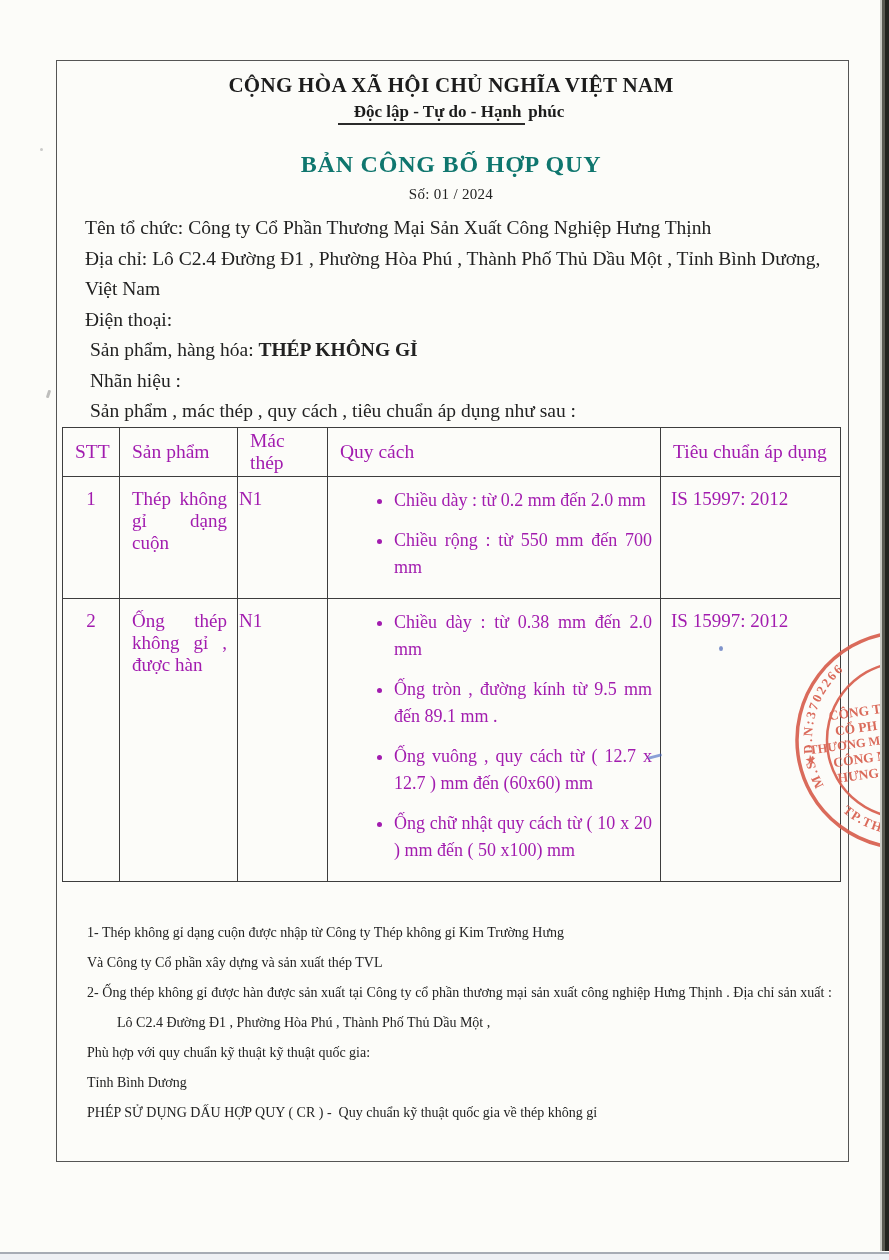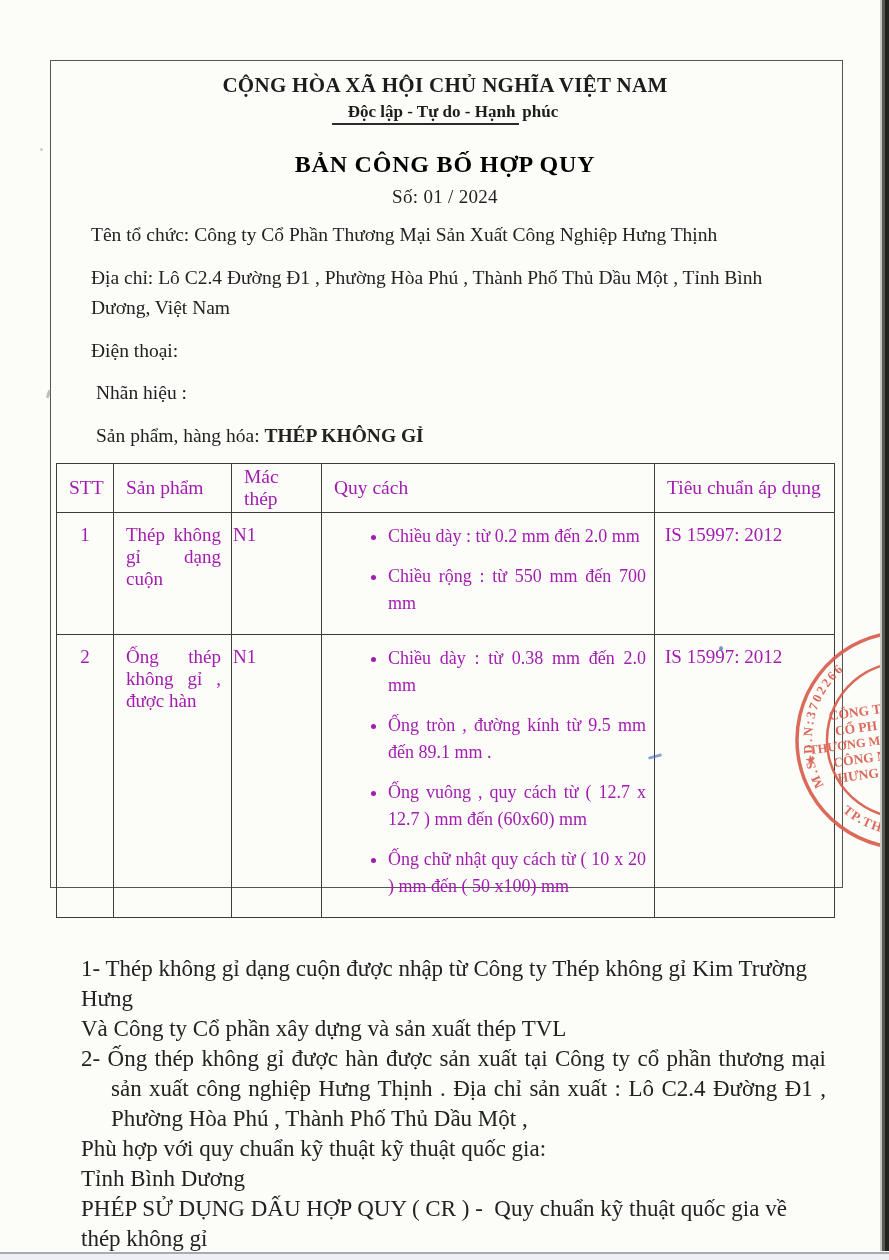--- a/index.html
+++ b/index.html
@@ -2,51 +2,51 @@
 <html><head>
 <meta charset="utf-8">
 <style>
   html,body { margin:0; padding:0; background:#ffffff; }
   .page {
     position:relative; width:889px; height:1260px;
     background:#fcfcf9; overflow:hidden;
     font-family:"Liberation Serif","DejaVu Serif",serif; color:#222;
   }
   .doc-border {
-    position:absolute; left:50px; top:60px; width:793px; height:828px;
+    position:absolute; left:56px; top:60px; width:793px; height:1102px;
     border:1.5px solid #555; box-sizing:border-box;
     padding:10px 8px 0 5px;
   }
   .doc-header { text-align:center; }
   .national-title { font-size:21px; font-weight:bold; color:#1c1c1c; letter-spacing:.3px; margin-top:2px; }
   .motto { font-size:17px; font-weight:bold; color:#1c1c1c; margin-top:4px; }
   .motto-main { display:inline-block; border-bottom:2.5px solid #2b2b2b; padding:0 4px 1px 16px; }
   .motto-tail { display:inline-block; padding-left:3px; }
-  .doc-title { font-size:24px; font-weight:bold; color:#000000; margin-top:26px; letter-spacing:.8px; }
-  .doc-number { font-size:19px; margin-top:8px; letter-spacing:.3px;text-align:center; }
+  .doc-title { font-size:24px; font-weight:bold; color:#0f766e; margin-top:26px; letter-spacing:.8px; }
+  .doc-number { font-size:15px; margin-top:8px; letter-spacing:.3px;text-align:center; }
 
   .org-info { margin:10px 0 0 23px; width:738px; font-size:19.5px; line-height:30.5px; }
-  .org-info p { margin:12px; }
+  .org-info p { margin:0; }
   .org-info .sub { padding-left:5px; }
   .product-name { font-weight:bold; }
 
   .spec-table { width:778px; border-collapse:collapse; table-layout:fixed; font-size:19px; color:#a21caf; }
   .spec-table th, .spec-table td { border:1.5px solid #3d3d3d; vertical-align:top; font-weight:normal; }
   .spec-table thead th { height:42px; vertical-align:middle; text-align:left; padding:2px 6px 2px 12px; box-sizing:border-box; font-size:19.5px; }
   th.h-stt { text-align:center; padding-left:2px; }
   td.c-stt { text-align:center; padding-top:11px; }
   td.c-prod { padding:11px 10px 0 12px; text-align:justify; }
   td.c-grade { text-align:left; padding-top:11px; }
   td.c-spec { padding:4px 6px 4px 0; }
   td.c-spec ul { margin:6px 0 0 0; padding-left:66px; }
   td.c-spec li { text-align:justify; line-height:27px; margin-bottom:13px; font-size:18px; padding-right:2px; }
   td.c-std { padding:11px 4px 0 10px; }
   tr.r1 { height:95px; } tr.r2 { height:240px; }
 
-  .notes { margin:36px 6px 0 25px; width:745px; font-size:23px; line-height:30px; }
+  .notes { margin:36px 6px 0 25px; width:745px; font-size:14px; line-height:30px; }
   .notes > div { margin:0; }
   .note2 { padding-left:30px; text-indent:-30px; text-align:justify; }
   .conform-l1 { margin-left:-22px; padding-left:25px; text-align:justify; text-align-last:justify; }
   .conform-l2 { margin-left:-22px; white-space:pre-wrap; }
 
   .stamp { position:absolute; left:775px; top:610px; z-index:6; opacity:.92; }
 
   .scan-edge-right { position:absolute; top:0; right:0; width:9px; height:1253px; z-index:9;
     background:linear-gradient(to right,#c9c9c3 0 2px,#5a5a52 2px 5px,#23231f 5px 100%); }
   .scan-edge-bottom { position:absolute; left:0; top:1251px; width:889px; height:9px; z-index:9;
@@ -71,22 +71,23 @@
         <span class="motto-main">Độc lập - Tự do - Hạnh</span><span class="motto-tail">phúc</span>
       </div>
       <div class="doc-title">BẢN CÔNG BỐ HỢP QUY</div>
       <div class="doc-number">Số: 01 / 2024</div>
     </div>
 
     <div class="org-info">
       <p>Tên tổ chức: Công ty Cổ Phần Thương Mại Sản Xuất Công Nghiệp Hưng Thịnh</p>
       <p>Địa chỉ: Lô C2.4 Đường Đ1 , Phường Hòa Phú , Thành Phố Thủ Dầu Một , Tỉnh Bình Dương, Việt Nam</p>
       <p>Điện thoại:</p>
+      <p class="sub"><span>Sản phẩm, hàng hóa:</span> <span class="product-name">THÉP KHÔNG GỈ</span></p>
       <p class="sub">Nhãn hiệu :</p>
-      <p class="sub"><span>Sản phẩm, hàng hóa:</span> <span class="product-name">THÉP KHÔNG GỈ</span></p>
+      <p class="sub">Sản phẩm , mác thép , quy cách , tiêu chuẩn áp dụng như sau :</p>
     </div>
 
     <table class="spec-table">
       <colgroup>
         <col style="width:57px">
           <col style="width:118px">
           <col style="width:90px">
           <col style="width:333px">
           <col style="width:180px">
       </colgroup>

